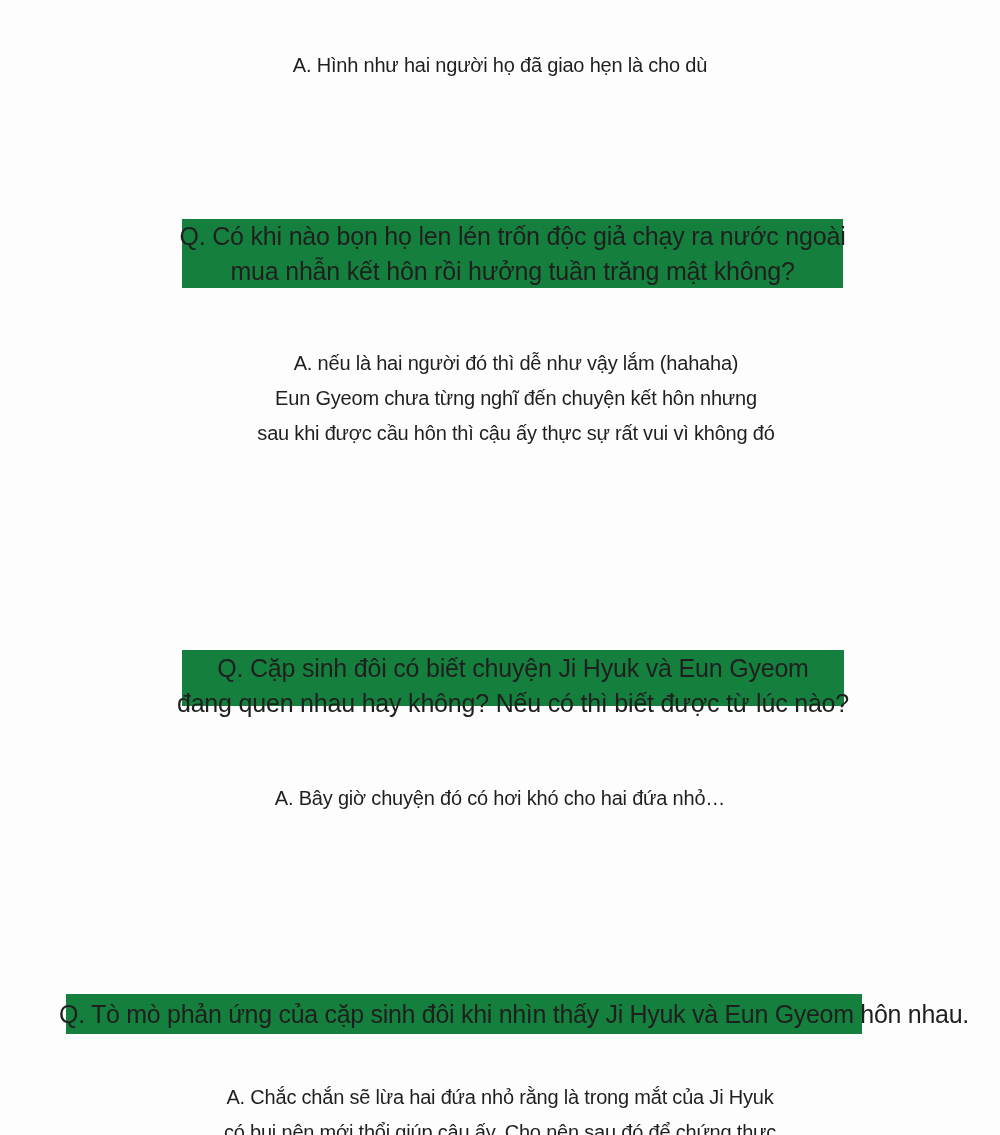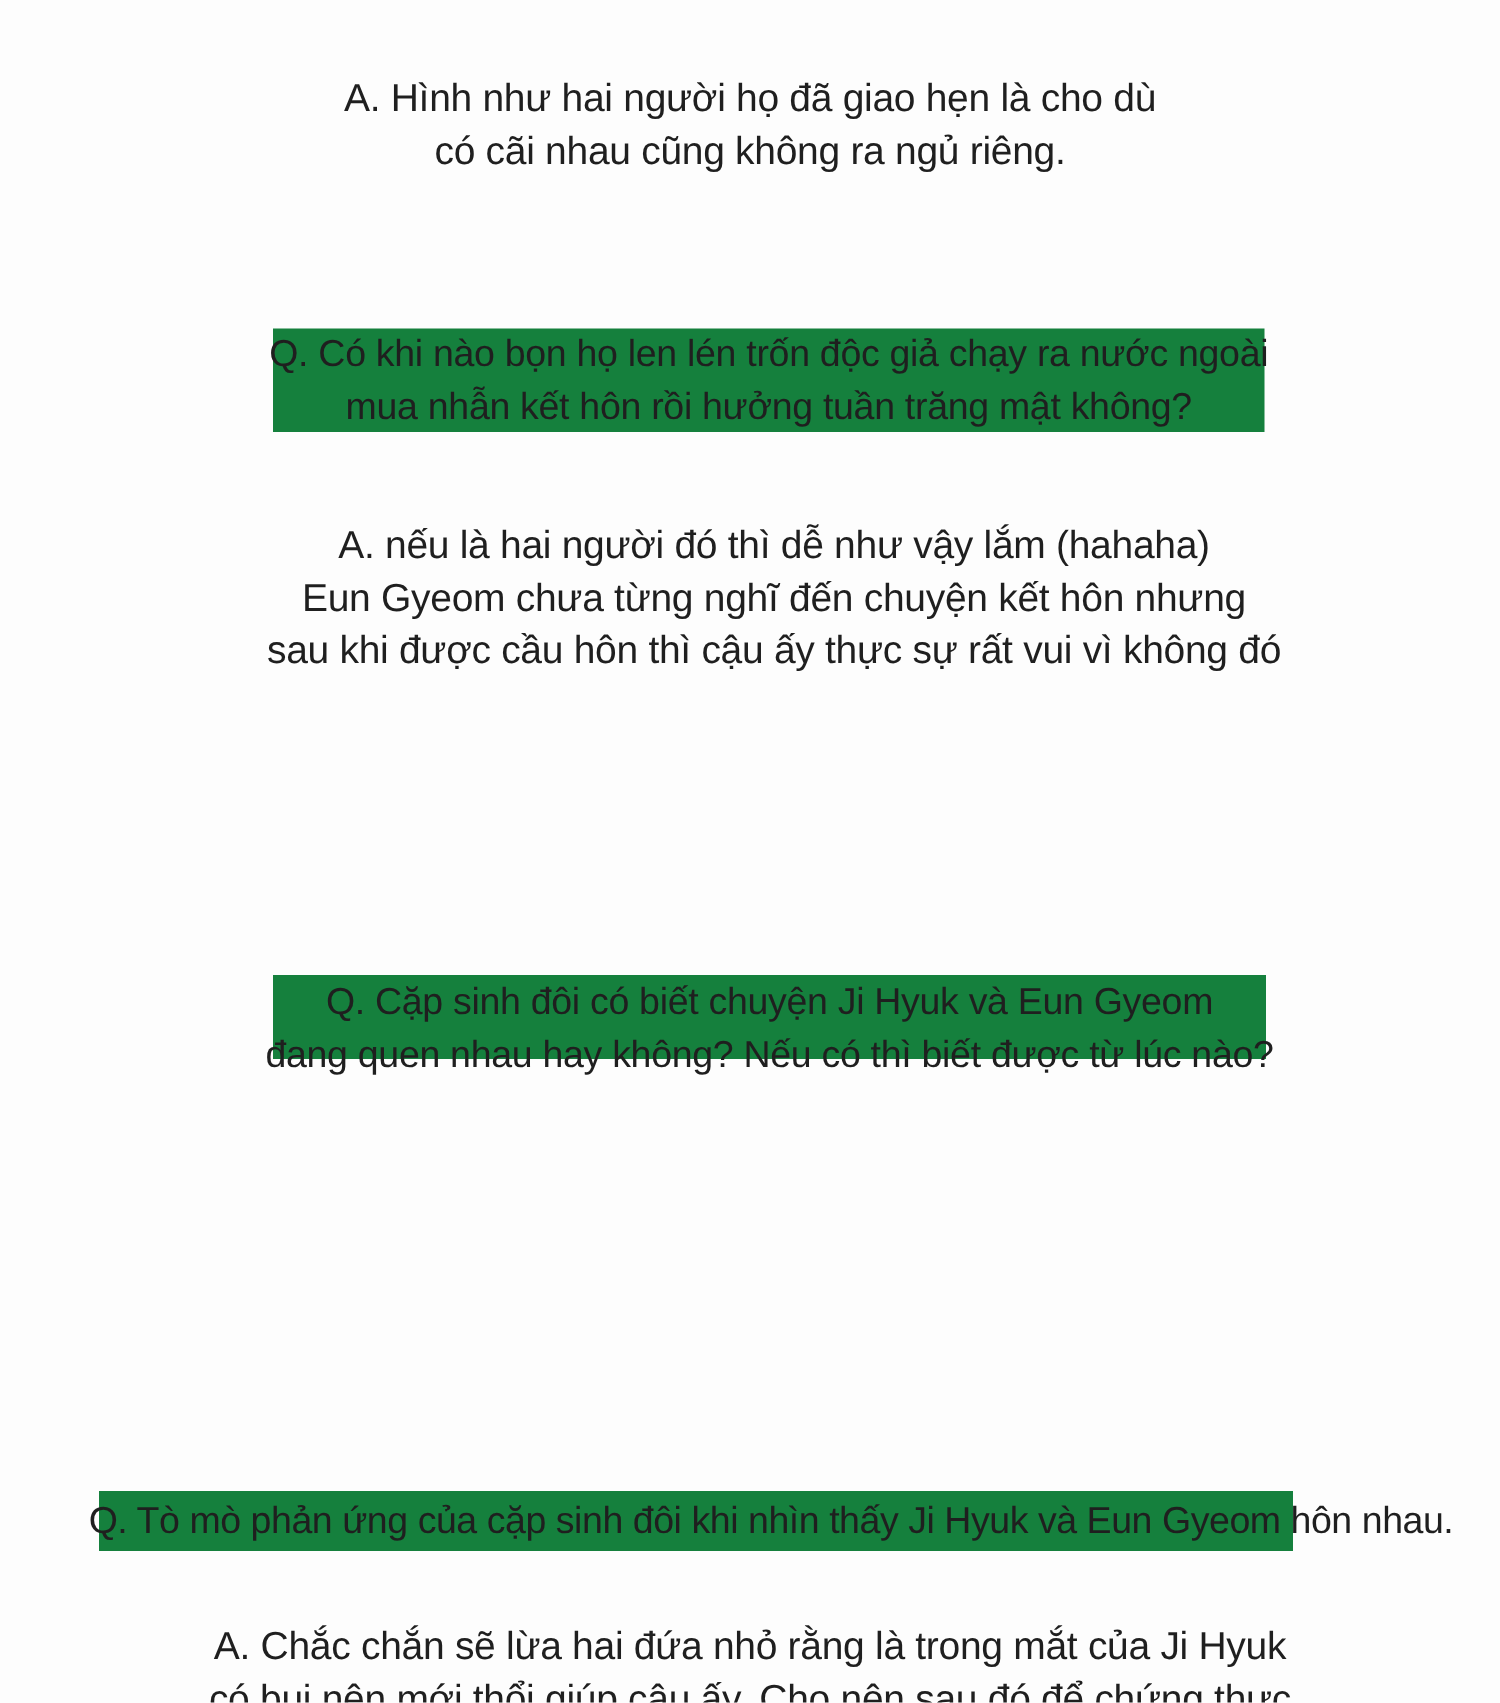--- a/index.html
+++ b/index.html
@@ -13,42 +13,41 @@
       background: #fdfdfd;
       position: relative;
       font-family: "Liberation Sans", "DejaVu Sans", sans-serif;
       color: #1f1f1f;
     }
     .block {
       position: absolute;
       left: 0;
       width: 1000px;
       text-align: center;
-      font-size: 26px;
+      font-size: 20px;
       line-height: 35px;
       letter-spacing: -0.2px;
     }
     .line {
       display: block;
       white-space: nowrap;
     }
     .highlight {
       position: absolute;
       background: #15803d;
     }
     .highlight .line {
       text-align: center;
     }
   </style>
 </head>
 <body>
 
 <div class="block" style="top:48px;">
   <span class="line">A. Hình như hai người họ đã giao hẹn là cho dù</span>
-  <span class="line">có cãi nhau cũng không ra ngủ riêng.</span>
 </div>
 
 <div class="highlight" style="left:182px; top:219px; width:661px; height:69px;">
   <div style="position:absolute; left:-200px; width:1061px; top:0px; font-size:25px; line-height:34.5px; text-align:center; letter-spacing:-0.2px;">
     <span class="line">Q. Có khi nào bọn họ len lén trốn độc giả chạy ra nước ngoài</span>
     <span class="line">mua nhẫn kết hôn rồi hưởng tuần trăng mật không?</span>
   </div>
 </div>
 
 <div class="block" style="top:346px;padding-left:16px;">
@@ -58,20 +57,21 @@
 </div>
 
 <div class="highlight" style="left:182px; top:650px; width:662px; height:56px;">
   <div style="position:absolute; left:-200px; width:1062px; top:1px; font-size:25px; line-height:35px; text-align:center; letter-spacing:-0.2px;">
     <span class="line">Q. Cặp sinh đôi có biết chuyện Ji Hyuk và Eun Gyeom</span>
     <span class="line">đang quen nhau hay không? Nếu có thì biết được từ lúc nào?</span>
   </div>
 </div>
 
 <div class="block" style="top:781px;">
+  <span class="line">A. Bây giờ chuyện đó có hơi khó cho hai đứa nhỏ…</span>
 </div>
 
 <div class="highlight" style="left:66px; top:994px; width:796px; height:40px;">
   <div style="position:absolute; left:-66px; width:1028px; top:3px; font-size:25px; line-height:35px; text-align:center; letter-spacing:-0.3px;">
     <span class="line">Q. Tò mò phản ứng của cặp sinh đôi khi nhìn thấy Ji Hyuk và Eun Gyeom hôn nhau.</span>
   </div>
 </div>
 
 <div class="block" style="top:1080px;">
   <span class="line">A. Chắc chắn sẽ lừa hai đứa nhỏ rằng là trong mắt của Ji Hyuk</span>

